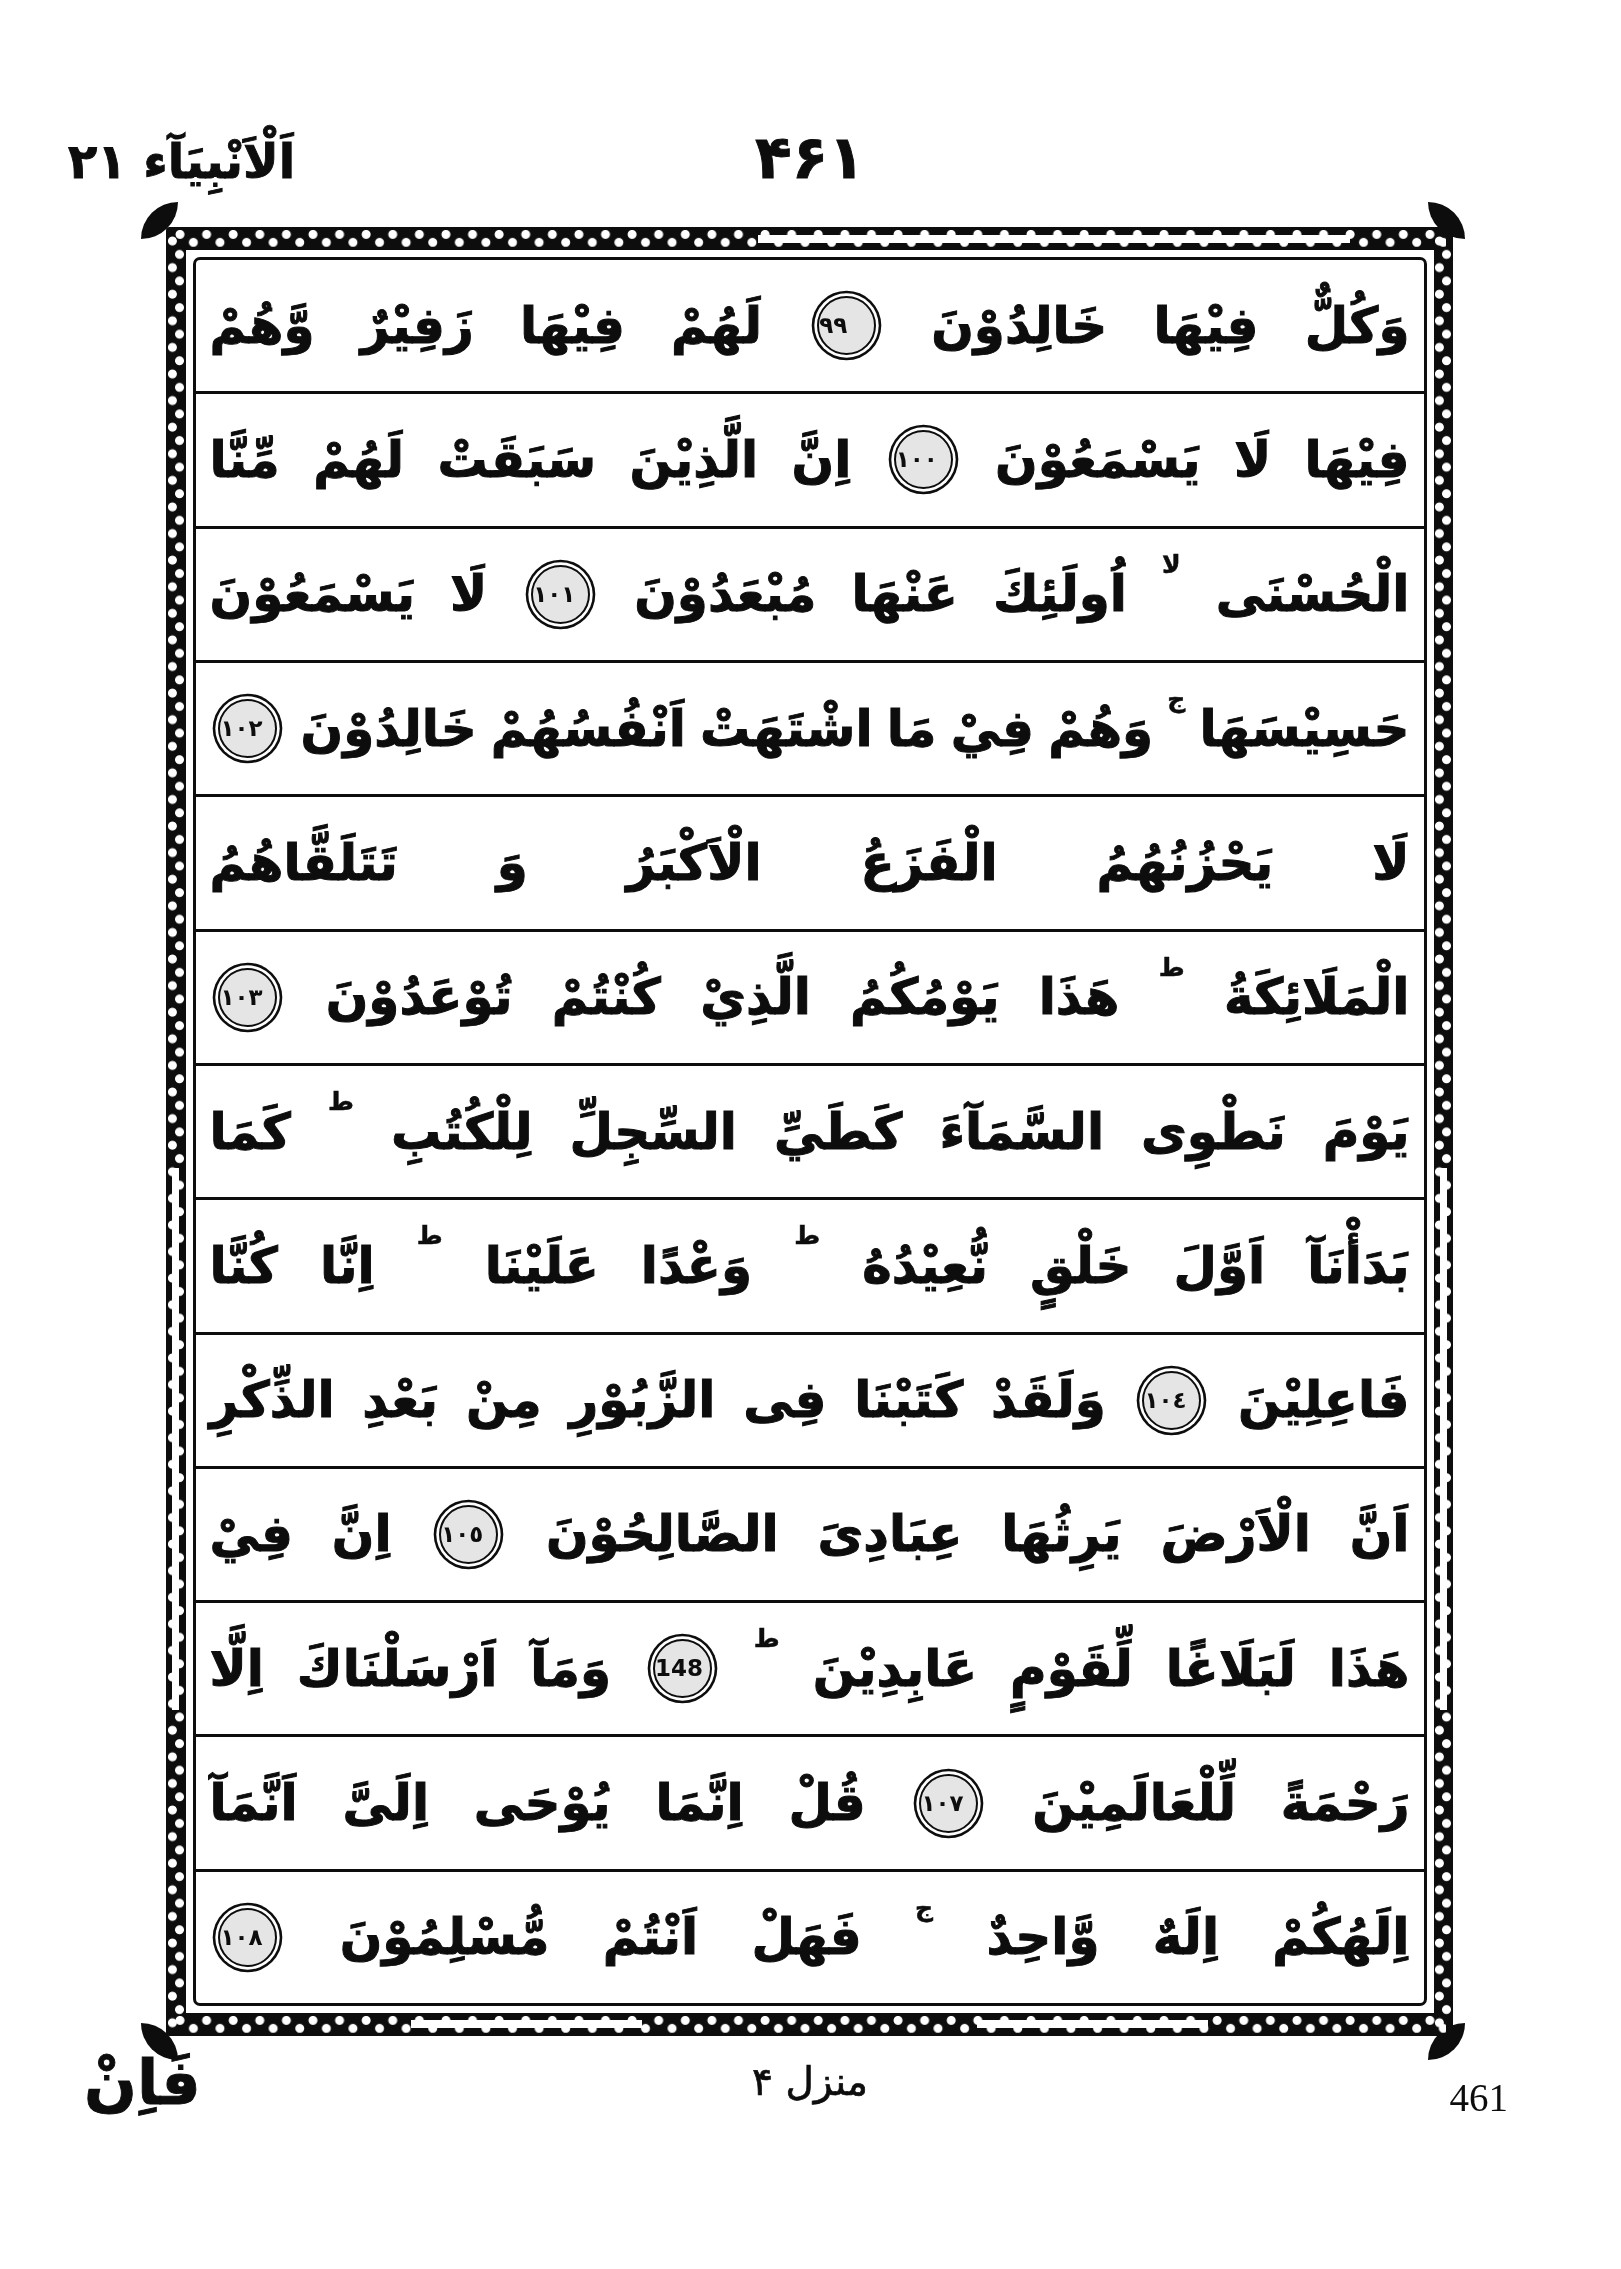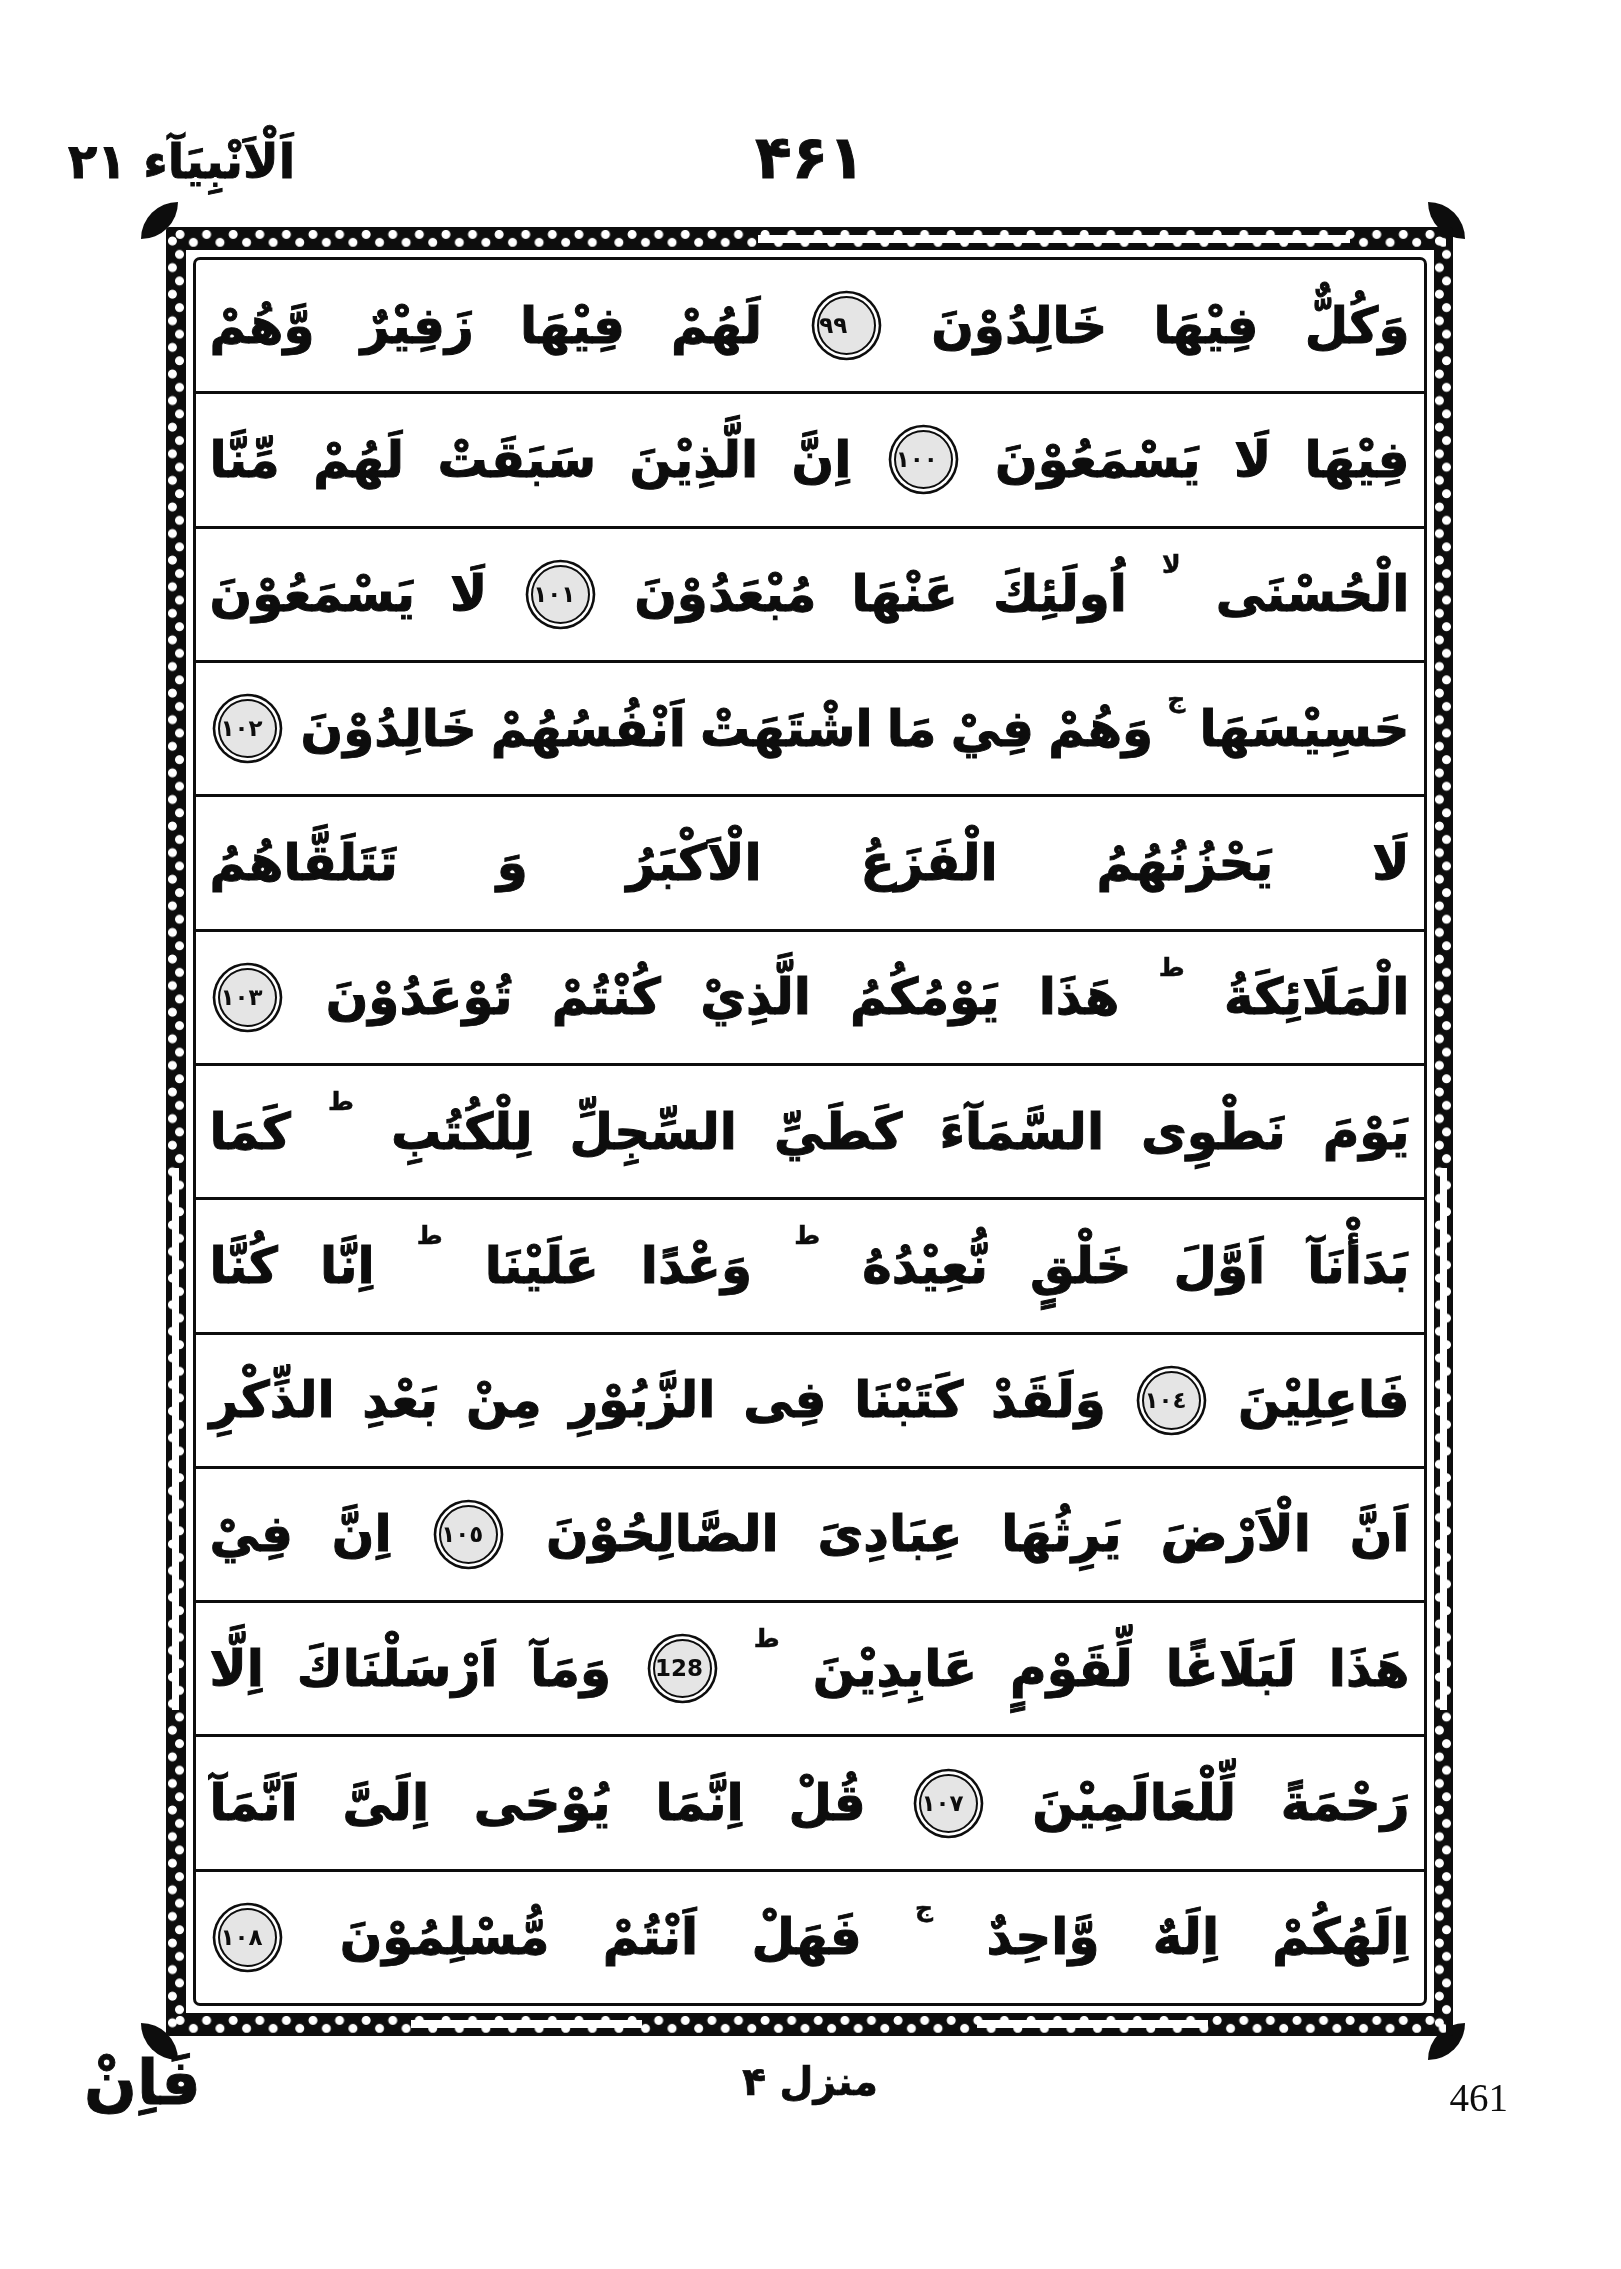--- a/index.html
+++ b/index.html
@@ -103,21 +103,21 @@
   }
   .mnum{font-size:23px;font-weight:bold;line-height:1;}
   .waqf{
     font-size:25px;
     align-self:flex-start;
     margin-top:21px;
     -webkit-text-stroke:0.5px #0d0d0d;
   }
   
   .ftr{position:absolute;white-space:nowrap;}
-  .ftr-center{left:0;right:0;top:2059px;text-align:center;font-size:39px;font-weight:bold;-webkit-text-stroke:0.7px #0d0d0d;}
+  .ftr-center{left:0;right:0;top:2059px;text-align:center;font-size:39px;font-weight:normal;-webkit-text-stroke:0.7px #0d0d0d;}
   .ftr-left{left:85px;top:2046px;font-size:62px;font-weight:bold;-webkit-text-stroke:0.9px #0d0d0d;}
   .ftr-right{right:113px;top:2075px;font-size:39px;font-family:"Liberation Serif",serif;font-weight:normal;}
 </style>
 </head>
 <body>
 
 <div id="page">
 
   <div class="hdr hdr-center">۴۶۱</div>
   <div class="hdr hdr-left">اَلْاَنْبِيَآء ٢١</div>
@@ -257,21 +257,21 @@
             <span class="word">اِنَّ</span>
             <span class="word">فِيْ</span>
           </div>
           <div class="row">
             <span class="word">هَذَا</span>
             <span class="word">لَبَلَاغًا</span>
             <span class="word">لِّقَوْمٍ</span>
             <span class="word">عَابِدِيْنَ</span>
             <span class="waqf">ط</span>
             <span class="marker">
-              <span class="mnum">128</span>
+              <span class="mnum">148</span>
             </span>
             <span class="word">وَمَآ</span>
             <span class="word">اَرْسَلْنَاكَ</span>
             <span class="word">اِلَّا</span>
           </div>
           <div class="row">
             <span class="word">رَحْمَةً</span>
             <span class="word">لِّلْعَالَمِيْنَ</span>
             <span class="marker">
               <span class="mnum">١٠٧</span>

